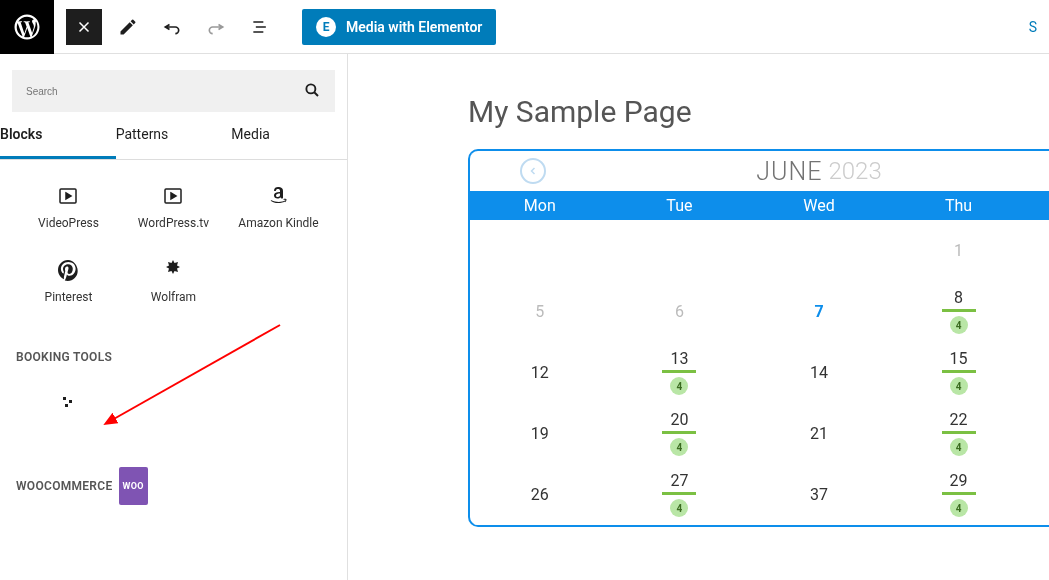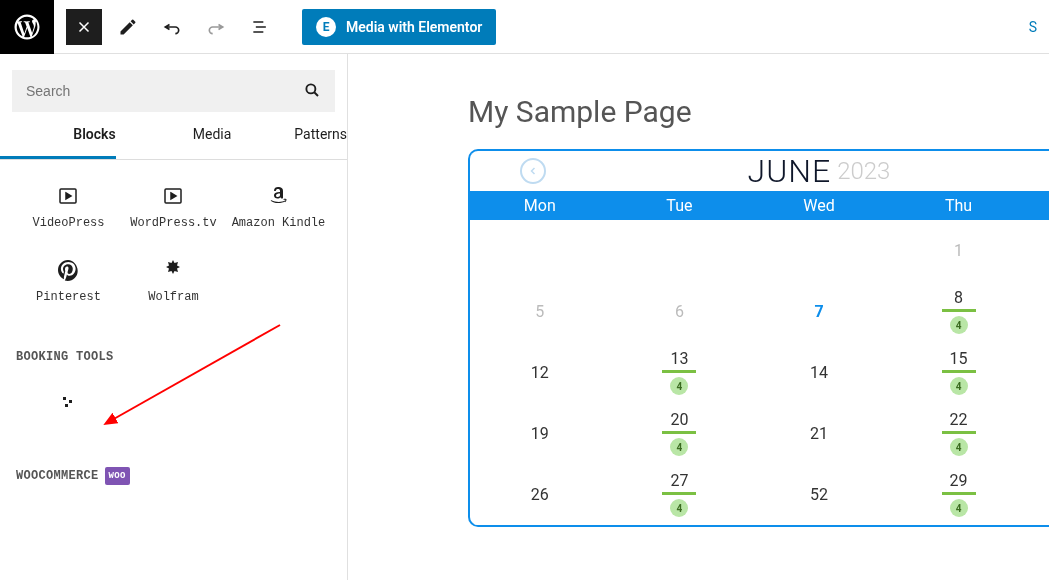--- a/index.html
+++ b/index.html
@@ -14,43 +14,43 @@
     .icon-btn.disabled { color: #999; }
     .elementor-btn { display: flex; align-items: center; gap: 10px; background: #007cba; color: #fff; padding: 8px 14px; border-radius: 2px; font-weight: 600; font-size: 14px; margin-left: 12px; cursor: pointer; }
     .elementor-badge { width: 20px; height: 20px; border-radius: 50%; background: #fff; color: #007cba; display: flex; align-items: center; justify-content: center; font-weight: 700; font-size: 12px; }
     .save-ind { margin-left: auto; color: #007cba; font-size: 14px; }
     
     .layout { display: flex; height: calc(100vh - 54px); }
     
     .sidebar { width: 348px; border-right: 1px solid #e0e0e0; display: flex; flex-direction: column; position: relative; }
     .search-wrap { padding: 16px 12px 0; }
     .search-box { background: #f0f0f0; height: 42px; display: flex; align-items: center; padding: 0 14px; }
-    .search-input { border: none; background: transparent; outline: none; flex: 1; font-size: 14px; color: #b91c1c; }
+    .search-input { border: none; background: transparent; outline: none; flex: 1; font-size: 10px; color: #b91c1c; }
     .tabs { display: flex; border-bottom: 1px solid #ddd; }
-    .tab { flex: 1; text-align: right; padding: 14px 0; font-size: 14px; color: #1e1e1e; cursor: pointer; }
+    .tab { flex: 1; text-align: left; padding: 14px 0; font-size: 14px; color: #1e1e1e; cursor: pointer; }
     .tab.active { border-bottom: 3px solid #007cba; font-weight: 600; }
     
-    .panel { flex: 1; overflow-y: auto; padding: 12px 16px 24px; position: relative; font-family: Liberation Mono, monospace; }
+    .panel { flex: 1; overflow-y: auto; padding: 12px 16px 24px; position: relative; }
     .panel::-webkit-scrollbar { width: 12px; }
     .panel::-webkit-scrollbar-thumb { background: #c4c4c4; }
     .blocks-row { display: flex; }
     .block-item { width: 33.33%; text-align: center; padding: 10px 4px 14px; cursor: pointer; }
     .block-icon { height: 28px; display: flex; align-items: center; justify-content: center; margin-bottom: 6px; }
     .block-icon svg { width: 24px; height: 24px; }
     .block-label { font-size: 12px; color: #333; line-height: 1.3; }
     .section-title { display: flex; align-items: center; gap: 6px; font-size: 12px; font-weight: 600; color: #555; letter-spacing: 0.3px; margin: 31px 0 14px; }
-    .woo-badge { background: #7f54b3; color: #fff; font-size: 9px; font-weight: 700; padding: 4px 4px; border-radius: 2px; }
+    .woo-badge { background: #7f54b3; color: #fff; font-size: 9px; font-weight: 700; padding: 14px 4px; border-radius: 2px; }
     .arrow-annotation { position: absolute; pointer-events: none; }
     
     .editor { flex: 1; padding: 40px 0 0 0; overflow: hidden; }
     .page-title { font-size: 30px; font-weight: 400; color: #555; margin: 0 0 20px 120px; }
     .calendar-wrap { margin-left: 120px; border: 2px solid #0d8eeb; border-radius: 10px; overflow: hidden; width: 700px; border-right: none; border-bottom-right-radius: 0; border-top-right-radius: 0; }
     .cal-header { display: flex; align-items: center; justify-content: center; position: relative; height: 40px; }
     .cal-prev { position: absolute; left: 50px; width: 26px; height: 26px; border: 2px solid #bfdbf1; border-radius: 50%; display: flex; align-items: center; justify-content: center; color: #bfdbf1; }
-    .cal-month { font-size: 32px; font-weight: 300; color: #0f172a; letter-spacing: 1px; }
+    .cal-month { font-size: 25px; font-weight: 300; color: #737373; letter-spacing: 1px; }
     .cal-year { font-size: 24px; font-weight: 300; color: #ccc; margin-left: 6px; }
     .cal-days-row { background: #0d8eeb; color: #fff; display: flex; }
     .cal-day-name { flex: 1; text-align: center; padding: 5px 0; font-size: 16px; }
     .cal-grid { }
     .cal-week { display: flex; border-bottom: 1px solid #fff;}
     .cal-cell { flex: 1; height: 60px; display: flex; flex-direction: column; align-items: center; justify-content: center; position: relative; }
     .cal-num { font-size: 16px; color: #333; }
     .cal-num.muted { color: #bbb; }
     .cal-num.today { color: #0d8eeb; font-weight: 700; }
     .avail-line { width: 34px; height: 3px; background: #7bc043; margin-top: 2px; }
@@ -107,22 +107,22 @@
         <span>
           <svg width="18" height="18" viewBox="0 0 24 24" fill="none" stroke="#1e1e1e" stroke-width="2.5">
               <circle cx="10.5" cy="10.5" r="6"></circle>
               <path d="M20 20l-5-5"></path>
             </svg>
         </span>
       </div>
     </div>
     <div class="tabs">
       <div class="tab active">Blocks</div>
+      <div class="tab">Patterns</div>
       <div class="tab">Media</div>
-      <div class="tab">Patterns</div>
     </div>
     <div class="panel">
       <div class="blocks-row">
         <div class="block-item">
           <div class="block-icon">
             <svg viewBox="0 0 24 24" fill="none" stroke="#1e1e1e" stroke-width="1.5">
                 <rect x="4" y="5" width="16" height="14" rx="1"></rect>
                 <path d="M10 9l5 3-5 3V9z" fill="#1e1e1e"></path>
               </svg>
           </div>
@@ -281,21 +281,21 @@
           <div class="cal-week">
             <div class="cal-cell">
               <div class="cal-num">26</div>
             </div>
             <div class="cal-cell">
               <div class="cal-num">27</div>
               <div class="avail-line"></div>
               <div class="avail-badge">4</div>
             </div>
             <div class="cal-cell">
-              <div class="cal-num">52</div>
+              <div class="cal-num">37</div>
             </div>
             <div class="cal-cell">
               <div class="cal-num">29</div>
               <div class="avail-line"></div>
               <div class="avail-badge">4</div>
             </div>
             <div class="cal-cell"></div>
           </div>
         </div>
     </div>

